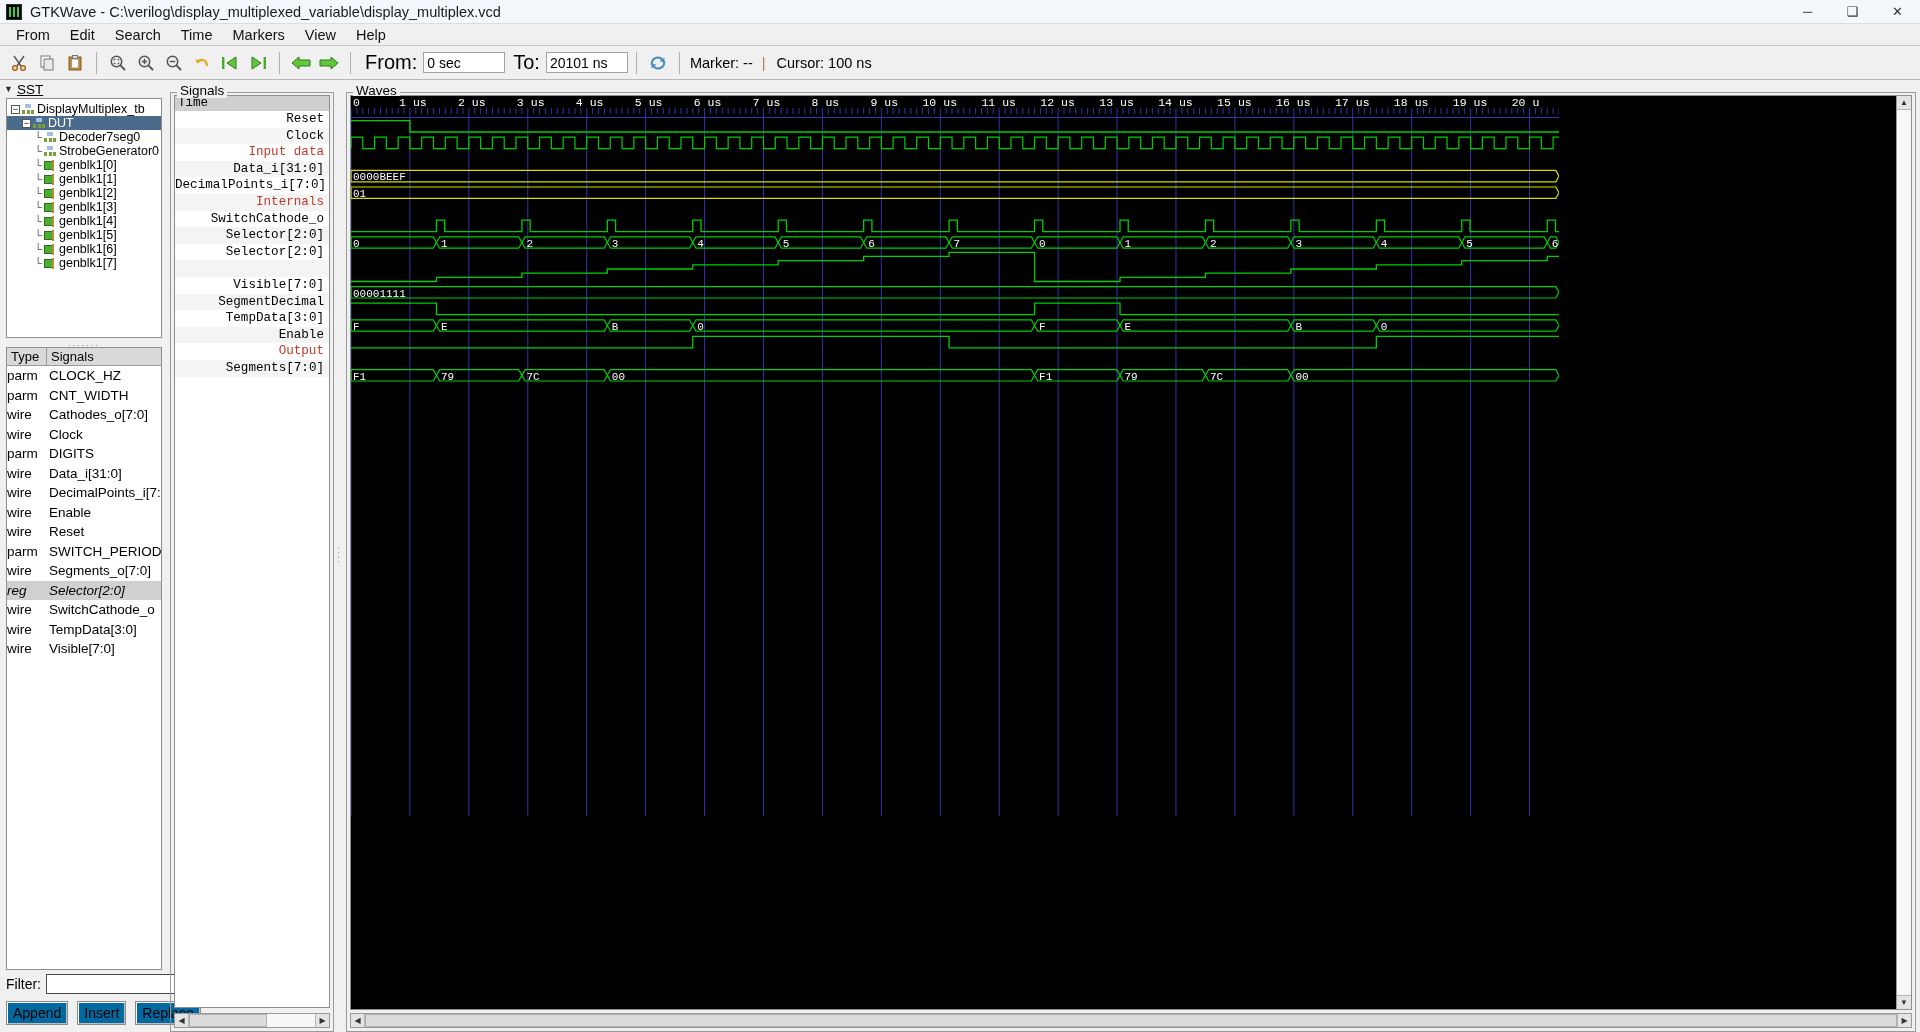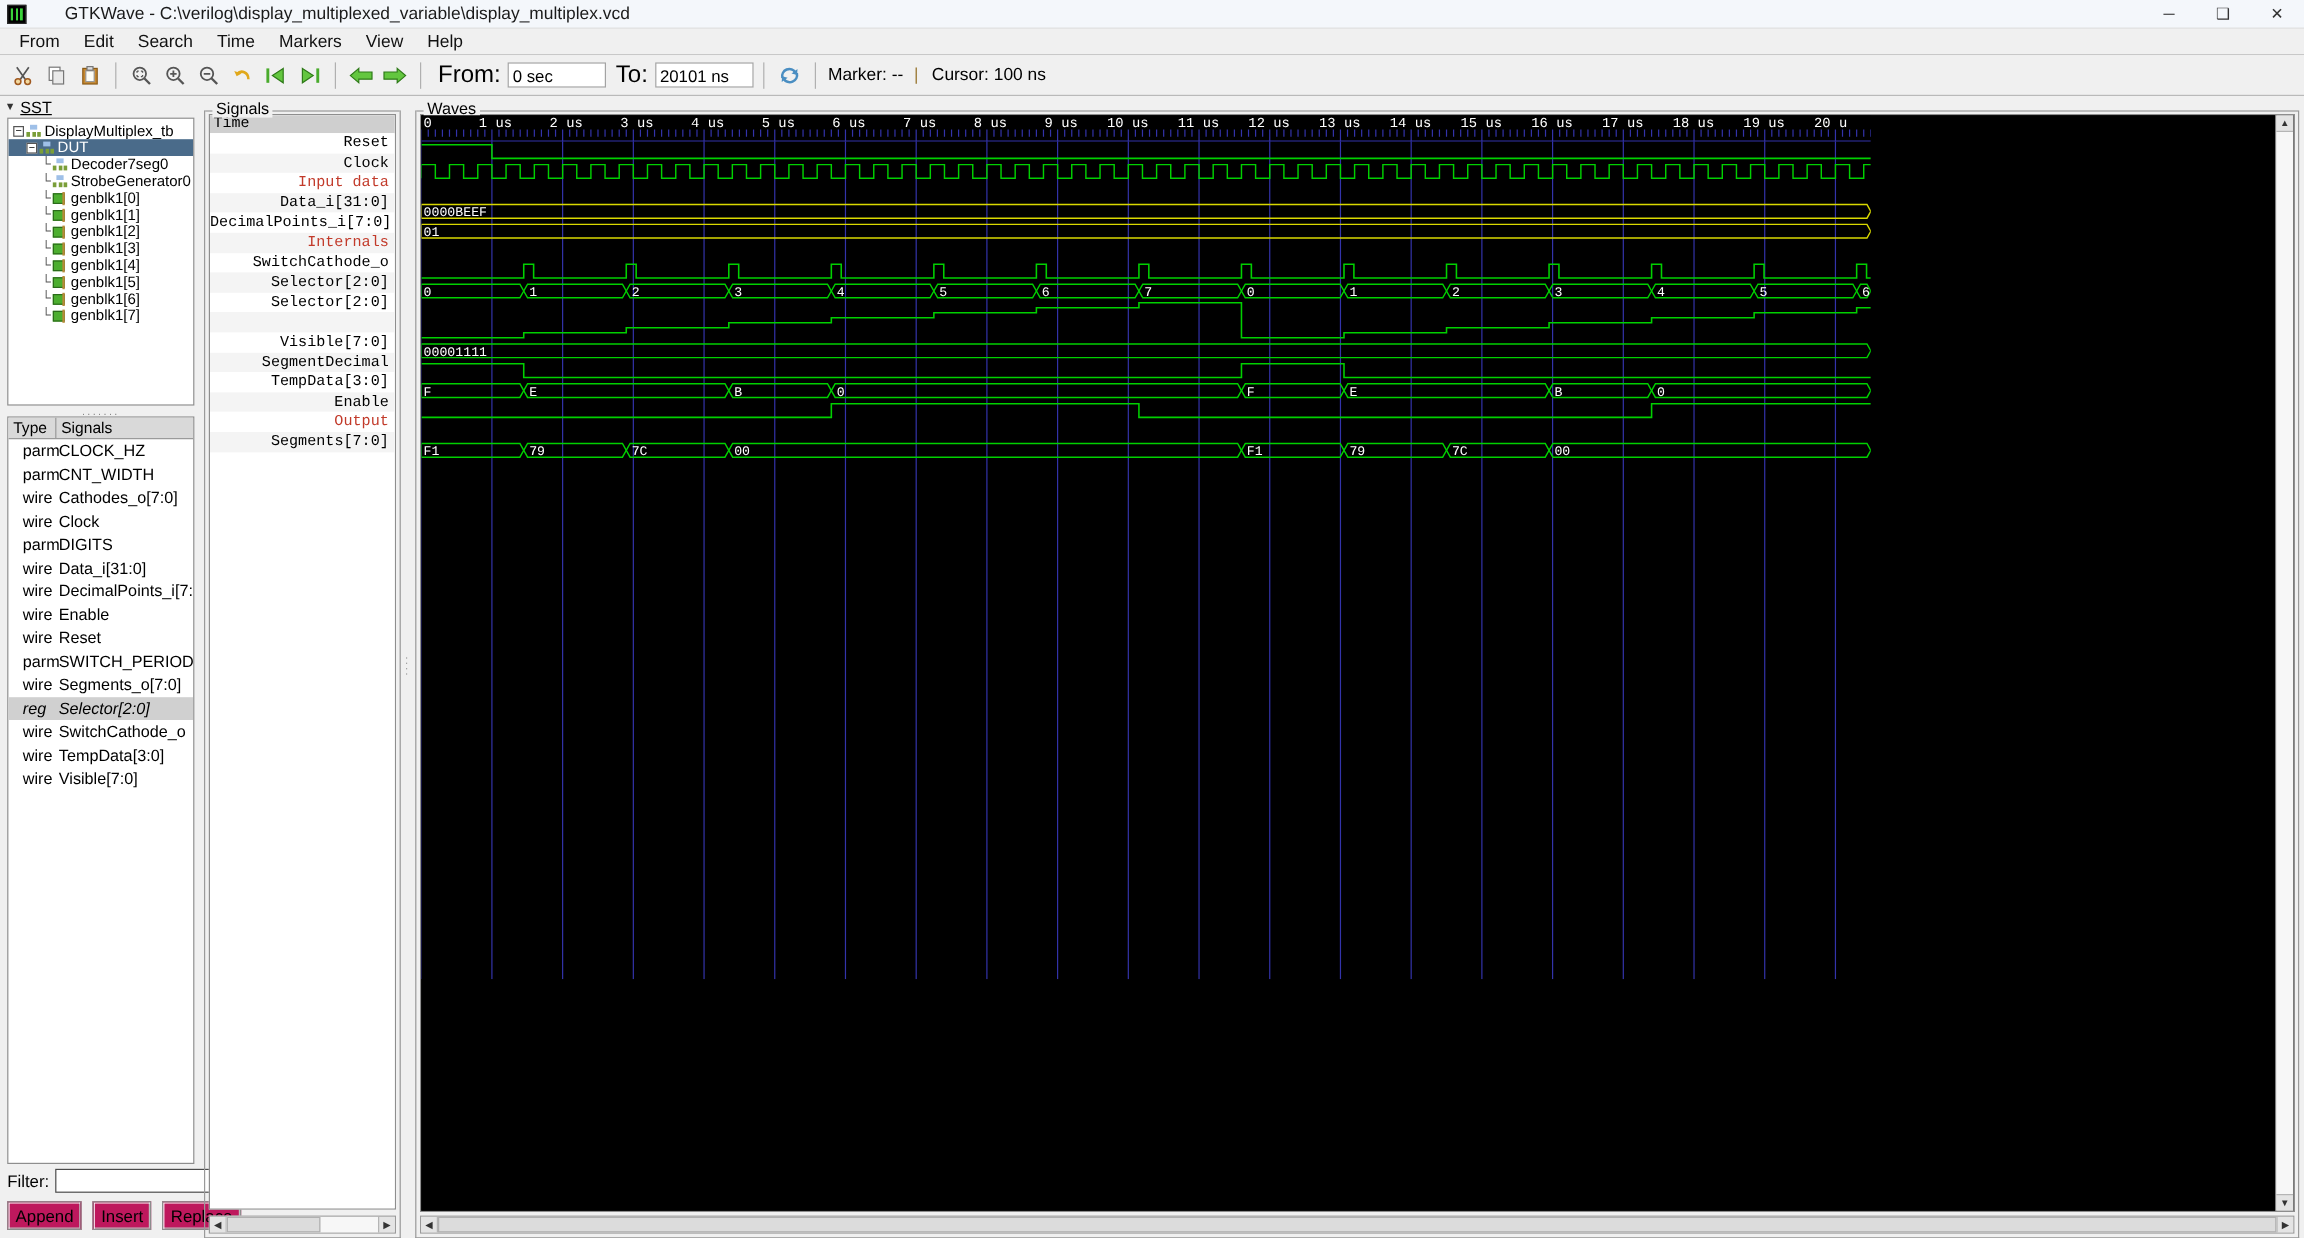--- a/index.html
+++ b/index.html
@@ -21,21 +21,21 @@
   }
   .titlebar .app-icon {
     width: 16px; height: 16px; margin: 0 8px 0 6px; flex: none;
     background: #000; position: relative; border: 1px solid #2a2a2a;
   }
   .titlebar .app-icon::before {
     content: ""; position: absolute; inset: 2px;
     background:
       linear-gradient(90deg,#3ad23a 0 2px,transparent 2px 4px,#3ad23a 4px 6px,transparent 6px 8px,#3ad23a 8px 10px,transparent 10px 12px);
   }
-  .titlebar .title { font-size: 14.5px; color: #1a1a1a; flex: 1; margin-left: 24px; }
+  .titlebar .title { font-size: 14.5px; color: #1a1a1a; flex: 1; }
   .wbtns { display: flex; height: 24px; }
   .wbtn {
     width: 45px; height: 24px; display: flex; align-items: center; justify-content: center;
     font-size: 13px; color: #333;
   }
 
   
   .menubar {
     height: 22px; background: #f0f0f0; display: flex; align-items: center;
     padding-left: 6px; border-bottom: 1px solid #c8c8c8; flex: none;
@@ -108,32 +108,32 @@
   .sig-list {
     margin: 0 6px; background: #fff; border: 1px solid #8e8e8e;
     flex: 1; min-height: 0; display: flex; flex-direction: column; overflow: hidden;
   }
   .sig-head { display: flex; height: 18px; background: #d9d9d9; border-bottom: 1px solid #9a9a9a; flex: none; }
   .sig-head > div { font-size: 13px; padding: 1px 4px; }
   .sig-head .c1 { width: 40px; border-right: 1px solid #9a9a9a; }
   .sig-rows { flex: 1; overflow: hidden; }
   .sig-row { display: flex; height: 19.5px; align-items: center; font-size: 13.5px; }
   .sig-row.sel { background: #d0d0d0; font-style: italic; }
-  .sig-row .c1 { width: 40px; padding-left: 12px; flex: none; }
+  .sig-row .c1 { width: 40px; padding-left: 0; flex: none; }
   .sig-row .c2 { padding-left: 2px; white-space: nowrap; }
 
   .filterbar { display: flex; align-items: center; gap: 5px; padding: 4px 6px; flex: none; }
   .filterbar .flabel { font-size: 14px; }
   .filter-input {
     flex: 1; height: 20px; border: 1px solid #4a4a4a; background: #fff;
     font-family: "Liberation Sans", sans-serif; font-size: 13px; padding: 0 3px; outline: none;
   }
   .btnrow { display: flex; gap: 9px; padding: 3px 6px 7px 6px; flex: none; }
   .gbtn {
-    flex: 1; height: 24px; background: #be185d; border: 1px solid #8c8c8c;
+    flex: 1; height: 24px; background: #0369a1; border: 1px solid #8c8c8c;
     box-shadow: inset 1px 1px 0 #fff, inset -1px -1px 0 #bdbdbd;
     font-family: "Liberation Sans", sans-serif; font-size: 14px; cursor: default;
   }
 
   
   .namespane { width: 168px; flex: none; display: flex; flex-direction: column; padding: 4px 2px 0 2px; }
   .framebox { border: 1px solid #9a9a9a; border-top: none; flex: 1; display: flex; flex-direction: column; min-height: 0; position: relative; margin-top: 8px; }
   .frametitle { position: absolute; top: -9px; left: 6px; background: #f0f0f0; padding: 0 3px; font-size: 13.5px; }
   .framebox.top-line::before {
     content: ""; position: absolute; top: 0; left: 0; right: 0; height: 1px; background: #9a9a9a;

